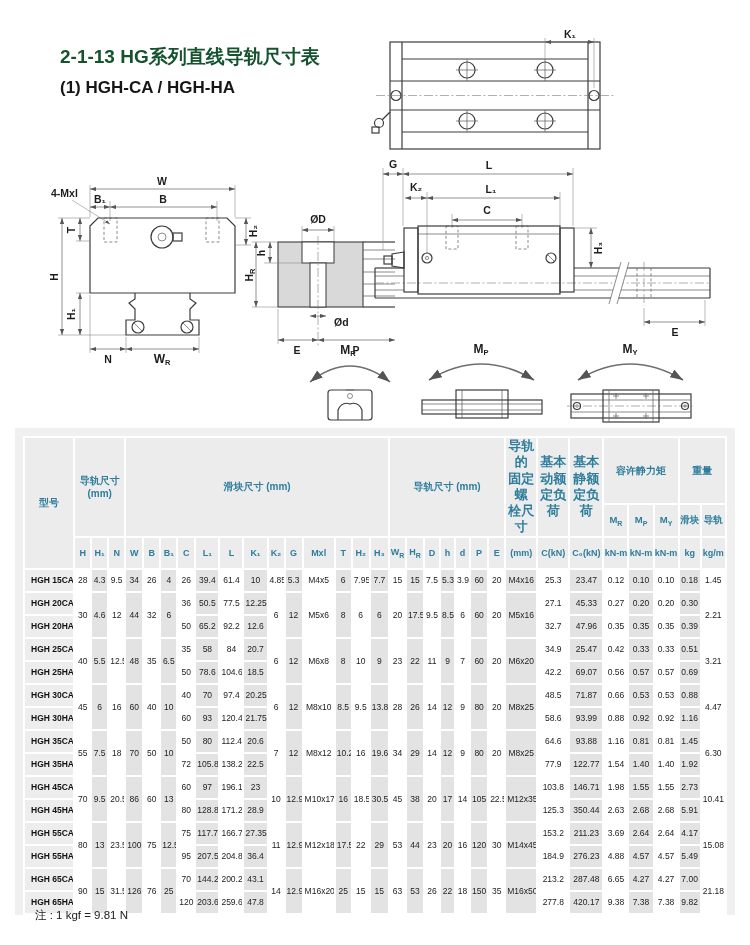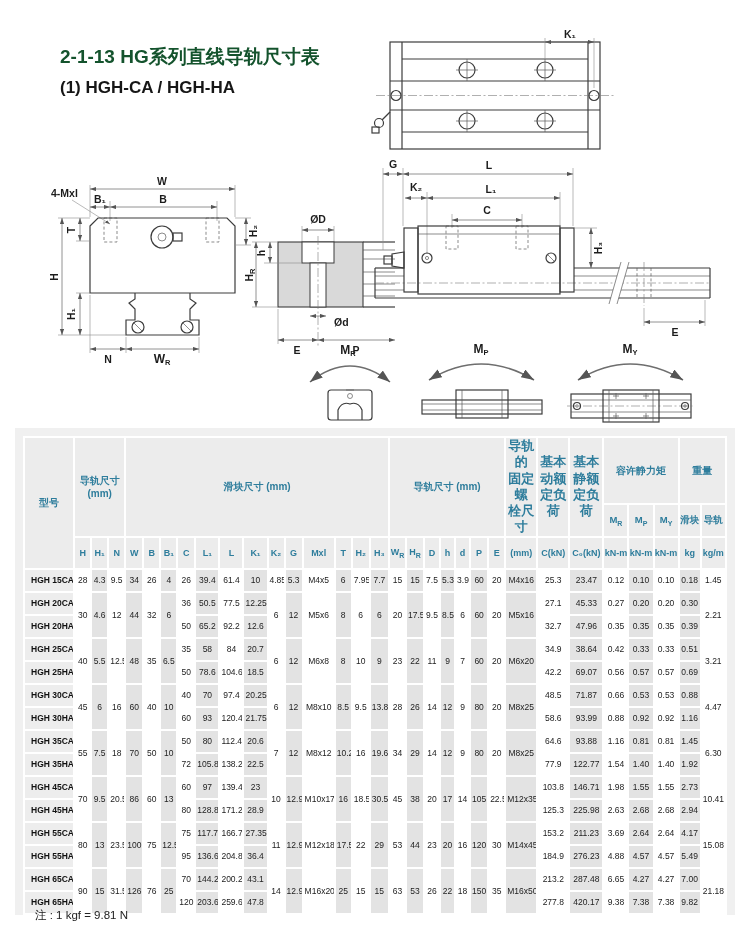--- a/index.html
+++ b/index.html
@@ -492,21 +492,21 @@
           <td class="d g" rowspan="2">9</td>
           <td class="d" rowspan="2">23</td>
           <td class="d g" rowspan="2">22</td>
           <td class="d" rowspan="2">11</td>
           <td class="d g" rowspan="2">9</td>
           <td class="d" rowspan="2">7</td>
           <td class="d g" rowspan="2">60</td>
           <td class="d" rowspan="2">20</td>
           <td class="d g" rowspan="2">M6x20</td>
           <td class="d">34.9</td>
-          <td class="d g">38.64</td>
+          <td class="d g">25.47</td>
           <td class="d">0.42</td>
           <td class="d g">0.33</td>
           <td class="d">0.33</td>
           <td class="d g">0.51</td>
           <td class="d" rowspan="2">3.21</td>
         </tr>
         <tr>
           <td class="model">HGH 25HA</td>
           <td class="d">50</td>
           <td class="d g">78.6</td>
@@ -616,21 +616,21 @@
         <tr>
           <td class="model">HGH 45CA</td>
           <td class="d" rowspan="2">70</td>
           <td class="d g" rowspan="2">9.5</td>
           <td class="d" rowspan="2">20.5</td>
           <td class="d g" rowspan="2">86</td>
           <td class="d" rowspan="2">60</td>
           <td class="d g" rowspan="2">13</td>
           <td class="d">60</td>
           <td class="d g">97</td>
-          <td class="d">139.4</td>
+          <td class="d">196.1</td>
           <td class="d g">23</td>
           <td class="d" rowspan="2">10</td>
           <td class="d g" rowspan="2">12.9</td>
           <td class="d" rowspan="2">M10x17</td>
           <td class="d g" rowspan="2">16</td>
           <td class="d" rowspan="2">18.5</td>
           <td class="d g" rowspan="2">30.5</td>
           <td class="d" rowspan="2">45</td>
           <td class="d g" rowspan="2">38</td>
           <td class="d" rowspan="2">20</td>
@@ -647,25 +647,25 @@
           <td class="d g">2.73</td>
           <td class="d" rowspan="2">10.41</td>
         </tr>
         <tr>
           <td class="model">HGH 45HA</td>
           <td class="d">80</td>
           <td class="d g">128.8</td>
           <td class="d">171.2</td>
           <td class="d g">28.9</td>
           <td class="d">125.3</td>
-          <td class="d g">225.98</td>
+          <td class="d g">350.44</td>
           <td class="d">2.63</td>
           <td class="d g">2.68</td>
           <td class="d">2.68</td>
-          <td class="d g">2.94</td>
+          <td class="d g">5.91</td>
         </tr>
         <tr>
           <td class="model">HGH 55CA</td>
           <td class="d" rowspan="2">80</td>
           <td class="d g" rowspan="2">13</td>
           <td class="d" rowspan="2">23.5</td>
           <td class="d g" rowspan="2">100</td>
           <td class="d" rowspan="2">75</td>
           <td class="d g" rowspan="2">12.5</td>
           <td class="d">75</td>
@@ -690,21 +690,21 @@
           <td class="d g">211.23</td>
           <td class="d">3.69</td>
           <td class="d g">2.64</td>
           <td class="d">2.64</td>
           <td class="d g">4.17</td>
           <td class="d" rowspan="2">15.08</td>
         </tr>
         <tr>
           <td class="model">HGH 55HA</td>
           <td class="d">95</td>
-          <td class="d g">136.6</td>
+          <td class="d g">207.5</td>
           <td class="d">204.8</td>
           <td class="d g">36.4</td>
           <td class="d">184.9</td>
           <td class="d g">276.23</td>
           <td class="d">4.88</td>
           <td class="d g">4.57</td>
           <td class="d">4.57</td>
           <td class="d g">5.49</td>
         </tr>
         <tr>

